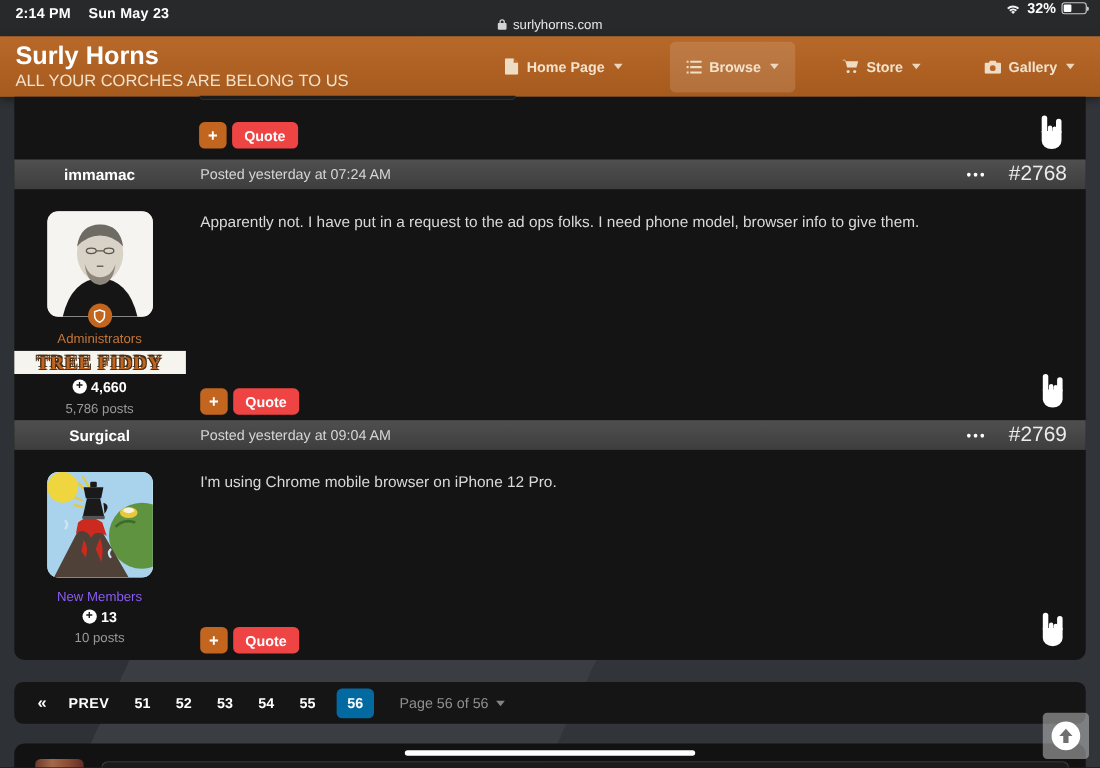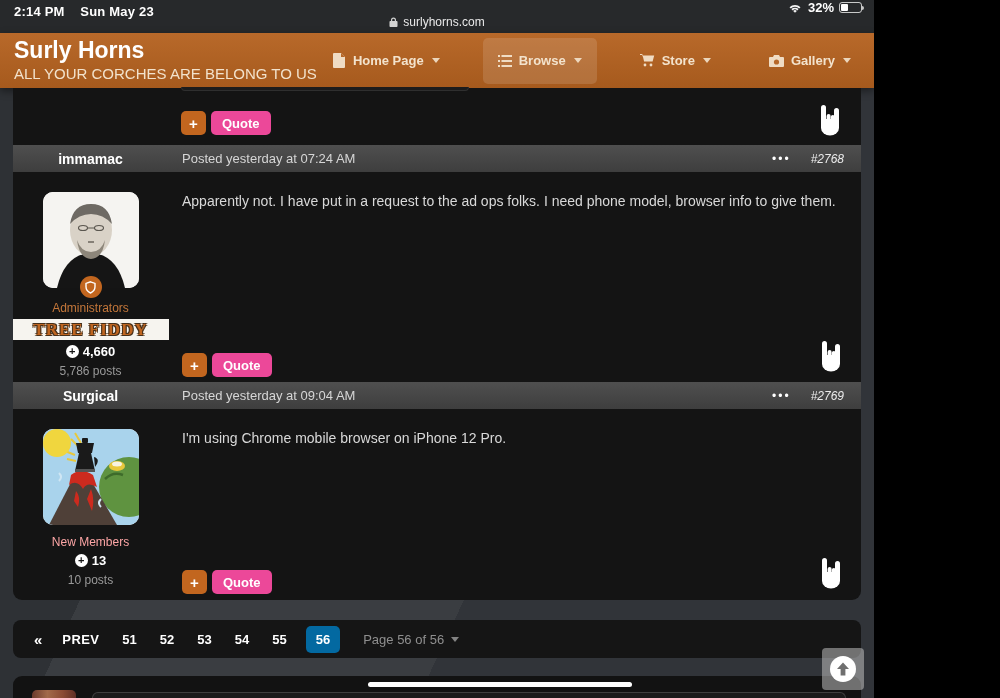--- a/index.html
+++ b/index.html
@@ -1,18 +1,18 @@
 <!DOCTYPE html>
 <html><head>
 <meta charset="utf-8">
 <style>
   * { margin:0; padding:0; box-sizing:border-box; }
   body { margin:0; background:#000; font-family:"Liberation Sans", sans-serif; }
   .screen{
-    position:relative; width:874px; height:698px; overflow:hidden;
+    position:relative; width:1000px; height:698px; overflow:hidden;
     background:
       linear-gradient(115deg, #2e3135 0%, #2e3135 30%, #3a3d41 30%, #3a3d41 62%, #313439 62%, #313439 100%);
   }
   
   .statusbar{position:absolute;top:0;left:0;right:0;height:33px;background:#27292b;color:#fff;}
   .sb-left{position:absolute;left:14px;top:4px;font-size:13px;font-weight:bold;letter-spacing:.2px;}
   .sb-left .date{margin-left:12px;}
   .sb-center{position:absolute;left:0;right:0;top:15px;text-align:center;font-size:12px;color:#e9e9e9;display:flex;justify-content:center;align-items:center;gap:5px;}
   .sb-right{position:absolute;right:12px;top:0;display:flex;align-items:center;gap:5px;font-size:13px;font-weight:bold;}
   .batt{position:relative;width:23px;height:11px;border:1px solid rgba(255,255,255,.75);border-radius:3px;}
@@ -29,36 +29,36 @@
     padding:0 15px;height:46px;border-radius:5px;cursor:pointer;}
   .nav-item.active{background:rgba(255,255,255,.13);}
   .caret{width:0;height:0;border-left:4px solid transparent;border-right:4px solid transparent;border-top:5px solid currentColor;display:inline-block;margin-left:1px;opacity:.9;}
   .nav-ico{display:inline-flex;opacity:.95;}
   
   .content{position:absolute;left:13px;right:13px;top:88px;height:512px;background:#141414;border-radius:0 0 9px 9px;}
   .post-partial{position:relative;height:57px;}
   .sig-sliver{position:absolute;left:168px;top:-1px;width:288px;height:4px;background:#1c1c1c;border:1px solid #2f2f2f;border-top:none;border-radius:0 0 4px 4px;}
   .actions{display:flex;align-items:center;}
   .btn-plus{width:25px;height:24px;background:#c2661f;border-radius:5px;color:#fff;font-weight:bold;font-size:15px;display:inline-flex;align-items:center;justify-content:center;cursor:pointer;}
-  .btn-quote{height:24px;padding:0 11px;background:#ec4899;border-radius:5px;color:#fff;font-weight:bold;font-size:13px;display:inline-flex;align-items:center;justify-content:center;margin-left:5px;cursor:pointer;}
+  .btn-quote{height:24px;padding:0 11px;background:#ef4444;border-radius:5px;color:#fff;font-weight:bold;font-size:13px;display:inline-flex;align-items:center;justify-content:center;margin-left:5px;cursor:pointer;}
   .hand{position:absolute;}
   .post-header{height:27px;background:linear-gradient(#4f4f4f,#3e3e3e);display:flex;align-items:center;position:relative;}
   .ph-author{width:155px;text-align:center;font-weight:bold;color:#fff;font-size:14px;}
   .ph-meta{color:#d6d6d6;font-size:13px;margin-left:14px;}
   .ph-right{position:absolute;right:17px;display:flex;gap:20px;align-items:center;}
   .dots{color:#fff;font-size:12px;letter-spacing:2px;cursor:pointer;}
-  .pnum{color:#ececec;font-size:12px;font-style:italic;}
+  .pnum{color:#ececec;font-size:19px;}
   .post-body{position:relative;display:flex;}
   .pb-left{width:155px;display:flex;flex-direction:column;align-items:center;padding-top:20px;flex-shrink:0;}
   .avatar{width:96px;height:96px;border-radius:10px;overflow:hidden;position:relative;background:#fff;cursor:pointer;}
   .avatar svg{display:block;}
   .badge{width:22px;height:22px;border-radius:50%;background:#c2661f;margin-top:-12px;z-index:2;display:flex;align-items:center;justify-content:center;}
   .group{font-size:12px;margin-top:3px;}
   .group.admin{color:#c4773a;}
-  .group.member{color:#fca5a5;text-align:center;}
+  .group.member{color:#8b5cf6;text-align:center;}
   .sig-banner{margin-top:4px;background:#f6f4ef;width:156px;height:21px;line-height:21px;text-align:center;
     font-family:"Liberation Serif", serif;font-weight:bold;font-size:17px;color:#bf6520;letter-spacing:1px;
     text-shadow:1px 1px 0 #47301a, -1px 1px 0 #47301a, 1px -1px 0 #47301a, -1px -1px 0 #47301a;}
   .rep{margin-top:4px;color:#fff;font-weight:bold;font-size:13px;display:flex;align-items:center;gap:4px;}
   .rep-ico{width:13px;height:13px;border-radius:50%;background:#fff;color:#141414;font-size:11px;font-weight:bold;display:inline-flex;align-items:center;justify-content:center;line-height:1;}
   .count{color:#9a9a9a;font-size:12px;margin-top:5px;}
   .pb-main{flex:1;position:relative;padding:20px 20px 0 14px;}
   .post-text{color:#d9d9d9;font-size:14px;line-height:19px;}
   .pb-actions{position:absolute;left:14px;bottom:5px;}
   .pb-hand{position:absolute;right:18px;bottom:4px;}

